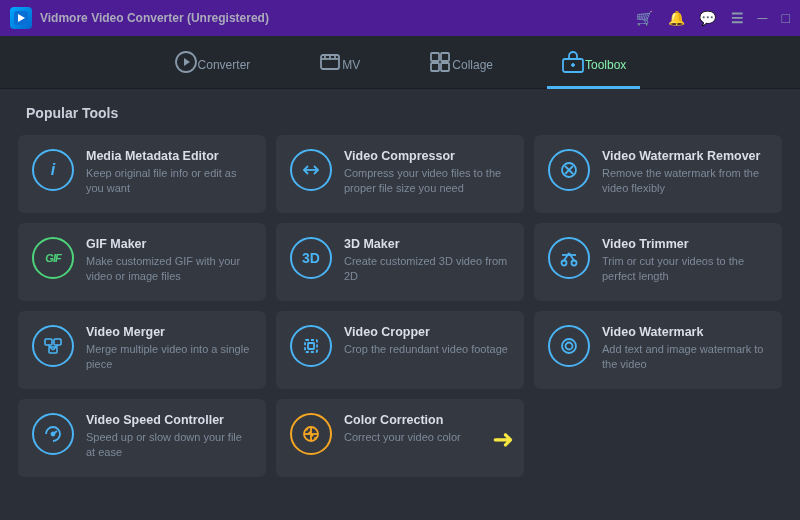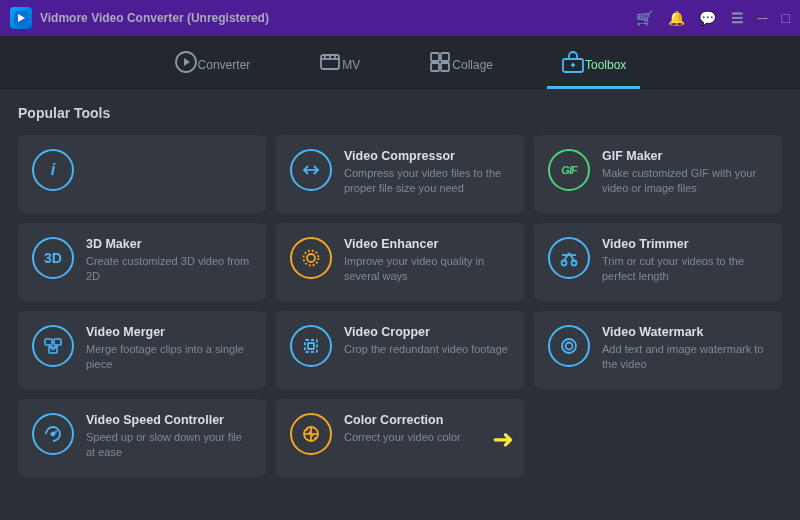--- a/index.html
+++ b/index.html
@@ -84,20 +84,21 @@
 
     
     .content {
       padding: 16px 18px;
     }
     .section-title {
       font-size: 14px;
       font-weight: 600;
       color: #c8d0dc;
       margin-bottom: 14px;
+      margin-left: 8px;
     }
 
     
     .tools-grid {
       display: grid;
       grid-template-columns: repeat(3, 1fr);
       gap: 10px;
     }
     .tool-card {
       background: #343840;
@@ -230,65 +231,70 @@
   <div class="tools-grid-wrap">
 
     <div class="arrow-wrapper">➜</div>
 
     <div class="tools-grid">
 
       <div class="tool-card">
         <div class="tool-icon-wrap blue">
           <span style="font-size:16px;font-style:italic;font-weight:bold;">i</span>
         </div>
+        <div class="tool-info">
+          <div class="tool-name">Media Metadata Editor</div>
+          <div class="tool-desc">Keep original file info or edit as you want</div>
+        </div>
       </div>
 
       <div class="tool-card">
         <div class="tool-icon-wrap blue">
           <svg width="20" height="20" viewBox="0 0 20 20" fill="none" stroke="#4ab4f5" stroke-width="1.8">
             <line x1="3" y1="10" x2="17" y2="10"></line>
             <polyline points="7,6 3,10 7,14"></polyline>
             <polyline points="13,6 17,10 13,14"></polyline>
           </svg>
         </div>
         <div class="tool-info">
           <div class="tool-name">Video Compressor</div>
           <div class="tool-desc">Compress your video files to the proper file size you need</div>
         </div>
       </div>
 
+      <div class="tool-card">
+        <div class="tool-icon-wrap blue">
+          <svg width="20" height="20" viewBox="0 0 20 20" fill="none" stroke="#4ab4f5" stroke-width="1.8">
+            <circle cx="10" cy="10" r="7"></circle>
+            <line x1="6" y1="6" x2="14" y2="14"></line>
+            <line x1="14" y1="6" x2="6" y2="14"></line>
+          </svg>
+        </div>
+        <div class="tool-info">
+          <div class="tool-name">Video Watermark Remover</div>
+          <div class="tool-desc">Remove the watermark from the video flexibly</div>
+        </div>
+      </div>
 
       <div class="tool-card">
         <div class="tool-icon-wrap green" style="font-size:11px;font-weight:bold;letter-spacing:-1px;font-style:italic;">GIF</div>
         <div class="tool-info">
           <div class="tool-name">GIF Maker</div>
           <div class="tool-desc">Make customized GIF with your video or image files</div>
         </div>
       </div>
 
       <div class="tool-card">
         <div class="tool-icon-wrap blue" style="font-size:14px;font-weight:bold;">3D</div>
         <div class="tool-info">
           <div class="tool-name">3D Maker</div>
           <div class="tool-desc">Create customized 3D video from 2D</div>
         </div>
       </div>
 
-      <div class="tool-card">
-        <div class="tool-icon-wrap orange">
-          <svg width="20" height="20" viewBox="0 0 20 20" fill="none" stroke="#f5a623" stroke-width="1.8">
-            <circle cx="10" cy="10" r="4"></circle>
-            <circle cx="10" cy="10" r="7.5" stroke-dasharray="2,2"></circle>
-          </svg>
-        </div>
-        <div class="tool-info">
-          <div class="tool-name">Video Enhancer</div>
-          <div class="tool-desc">Improve your video quality in several ways</div>
-        </div>
-      </div>
 
       <div class="tool-card">
         <div class="tool-icon-wrap blue">
           <svg width="20" height="20" viewBox="0 0 20 20" fill="none" stroke="#4ab4f5" stroke-width="1.8">
             <circle cx="5" cy="15" r="2.5"></circle>
             <circle cx="15" cy="15" r="2.5"></circle>
             <line x1="5" y1="12.5" x2="10" y2="5"></line>
             <line x1="15" y1="12.5" x2="10" y2="5"></line>
             <line x1="3" y1="7" x2="17" y2="7"></line>
           </svg>
@@ -304,21 +310,21 @@
           <svg width="20" height="20" viewBox="0 0 20 20" fill="none" stroke="#4ab4f5" stroke-width="1.6">
             <rect x="2" y="3" width="7" height="6" rx="1"></rect>
             <rect x="11" y="3" width="7" height="6" rx="1"></rect>
             <rect x="6" y="11" width="8" height="6" rx="1"></rect>
             <line x1="5" y1="9" x2="10" y2="14"></line>
             <line x1="15" y1="9" x2="10" y2="14"></line>
           </svg>
         </div>
         <div class="tool-info">
           <div class="tool-name">Video Merger</div>
-          <div class="tool-desc">Merge footage clips into a single piece</div>
+          <div class="tool-desc">Merge multiple video into a single piece</div>
         </div>
       </div>
 
       <div class="tool-card">
         <div class="tool-icon-wrap blue">
           <svg width="20" height="20" viewBox="0 0 20 20" fill="none" stroke="#4ab4f5" stroke-width="1.8">
             <rect x="4" y="4" width="12" height="12" rx="1" stroke-dasharray="3,2"></rect>
             <rect x="7" y="7" width="6" height="6" rx="0.5"></rect>
           </svg>
         </div>

